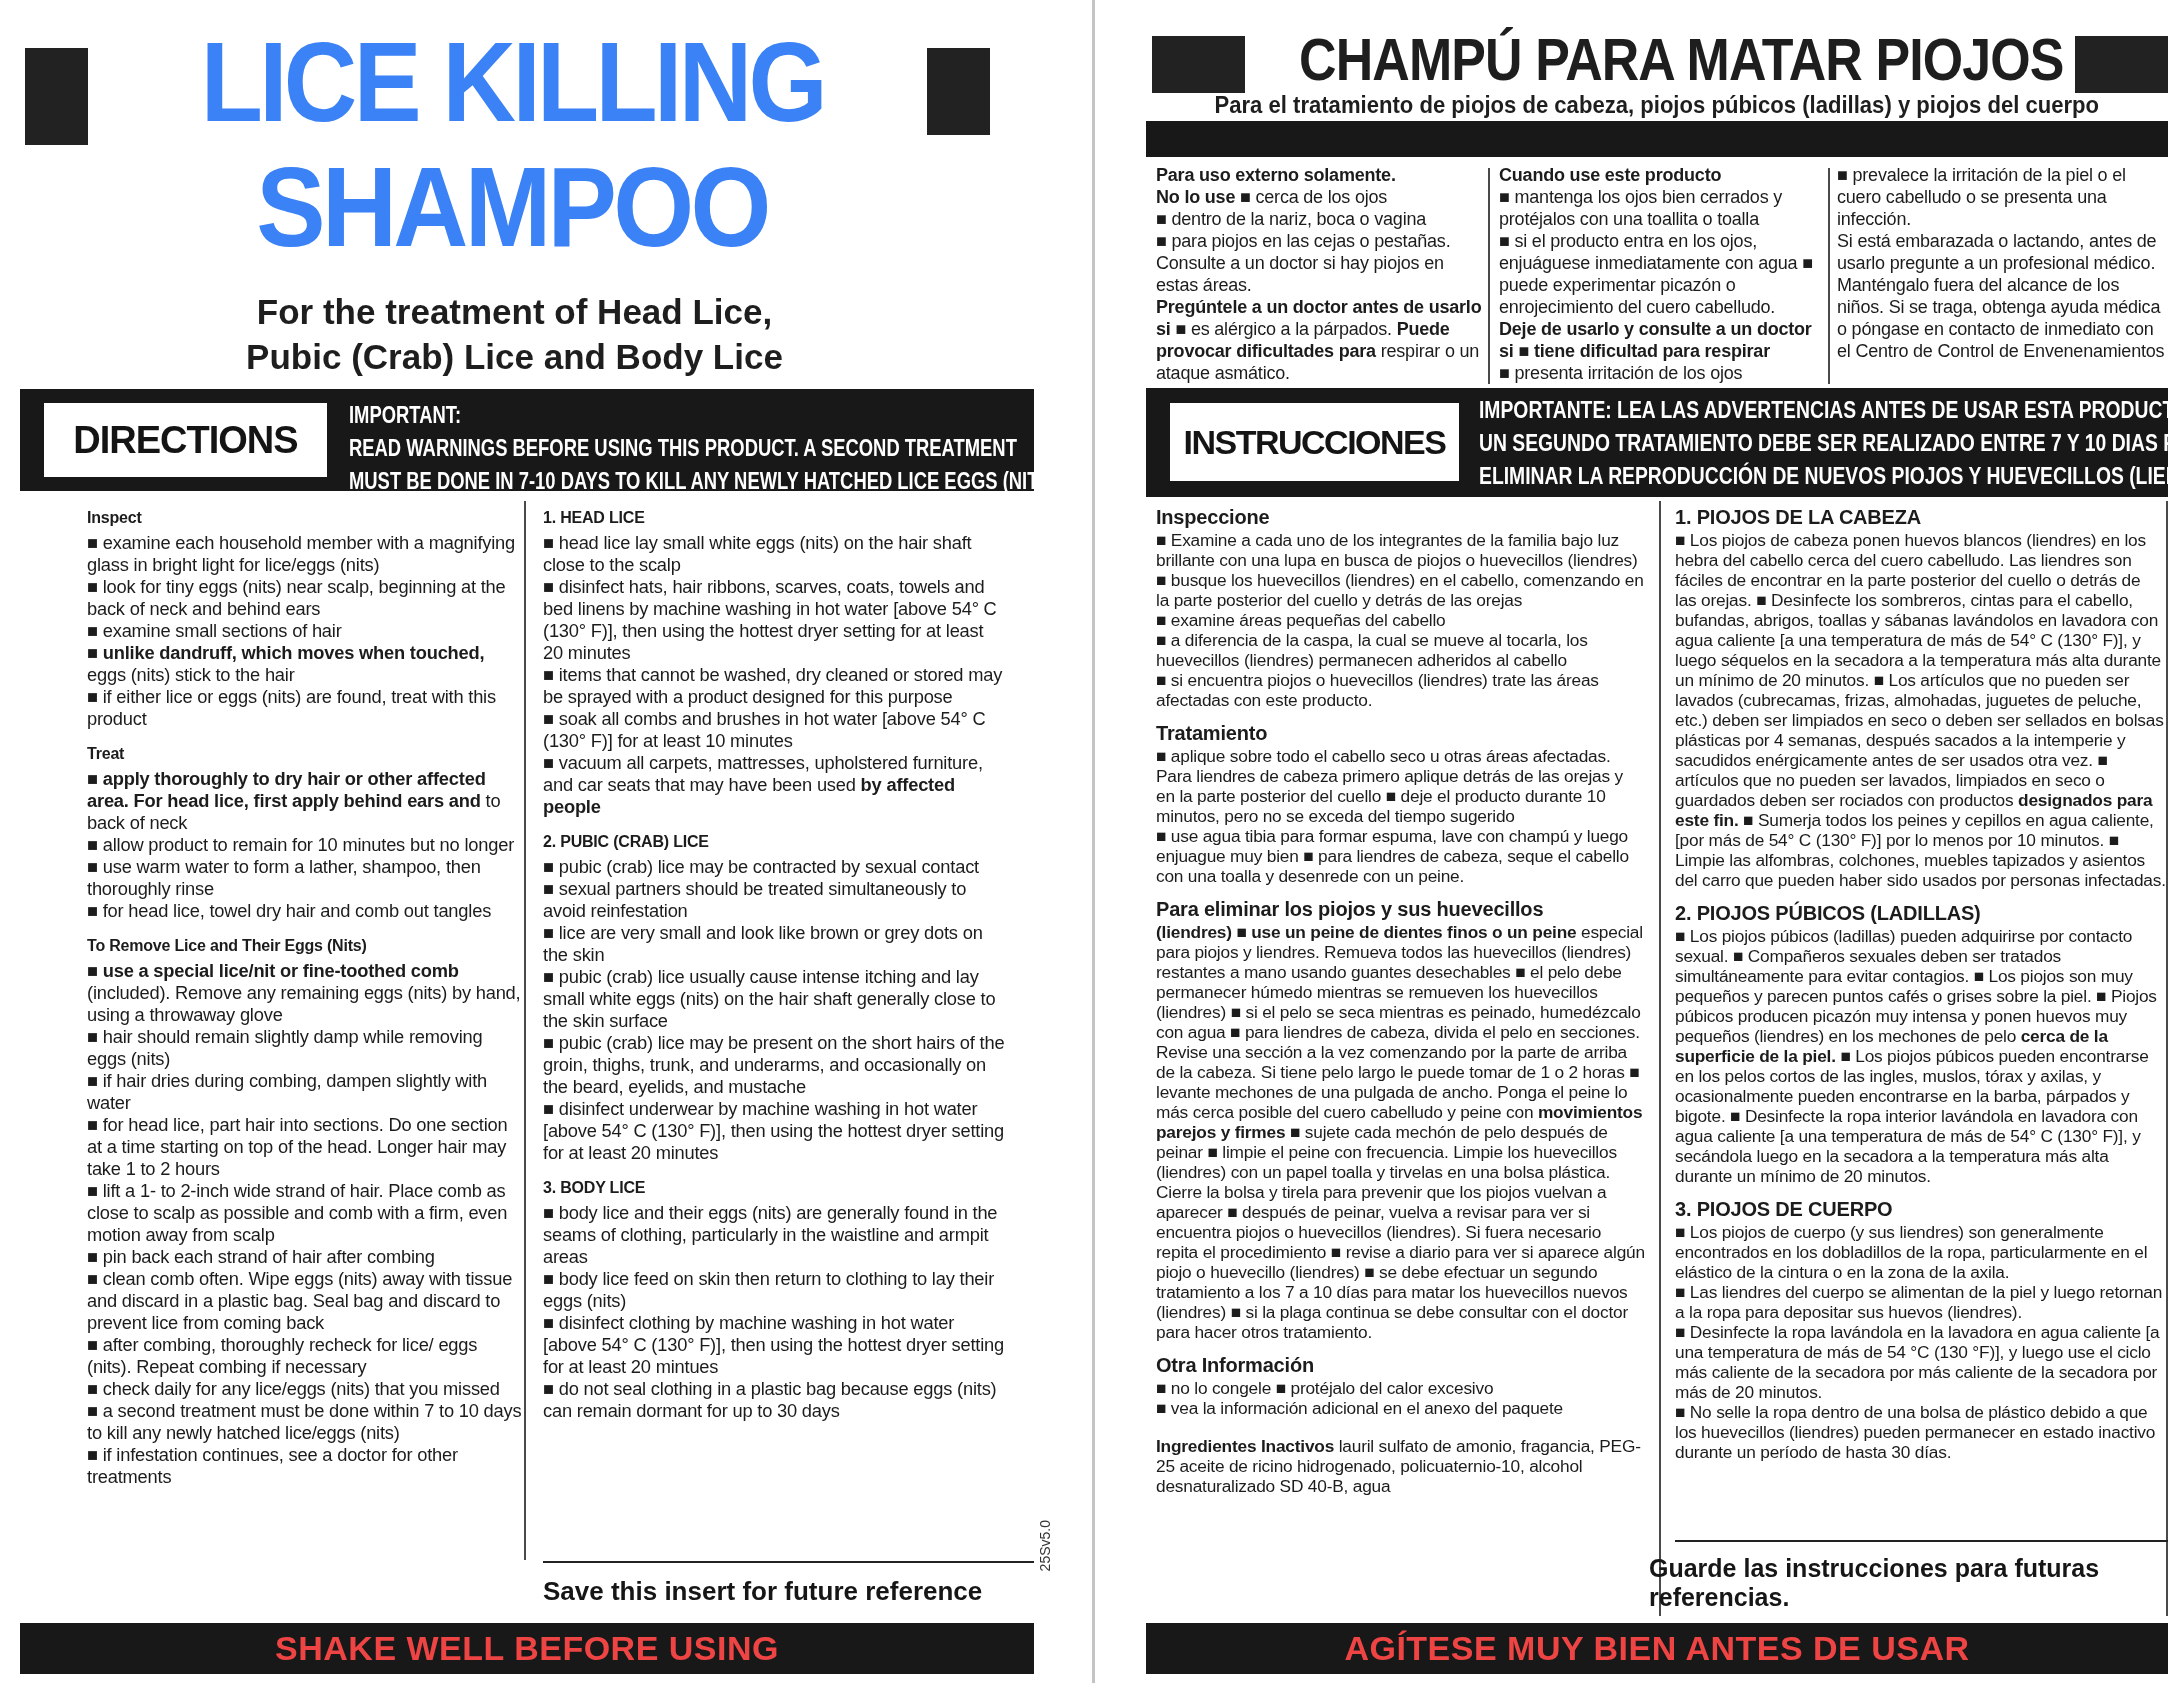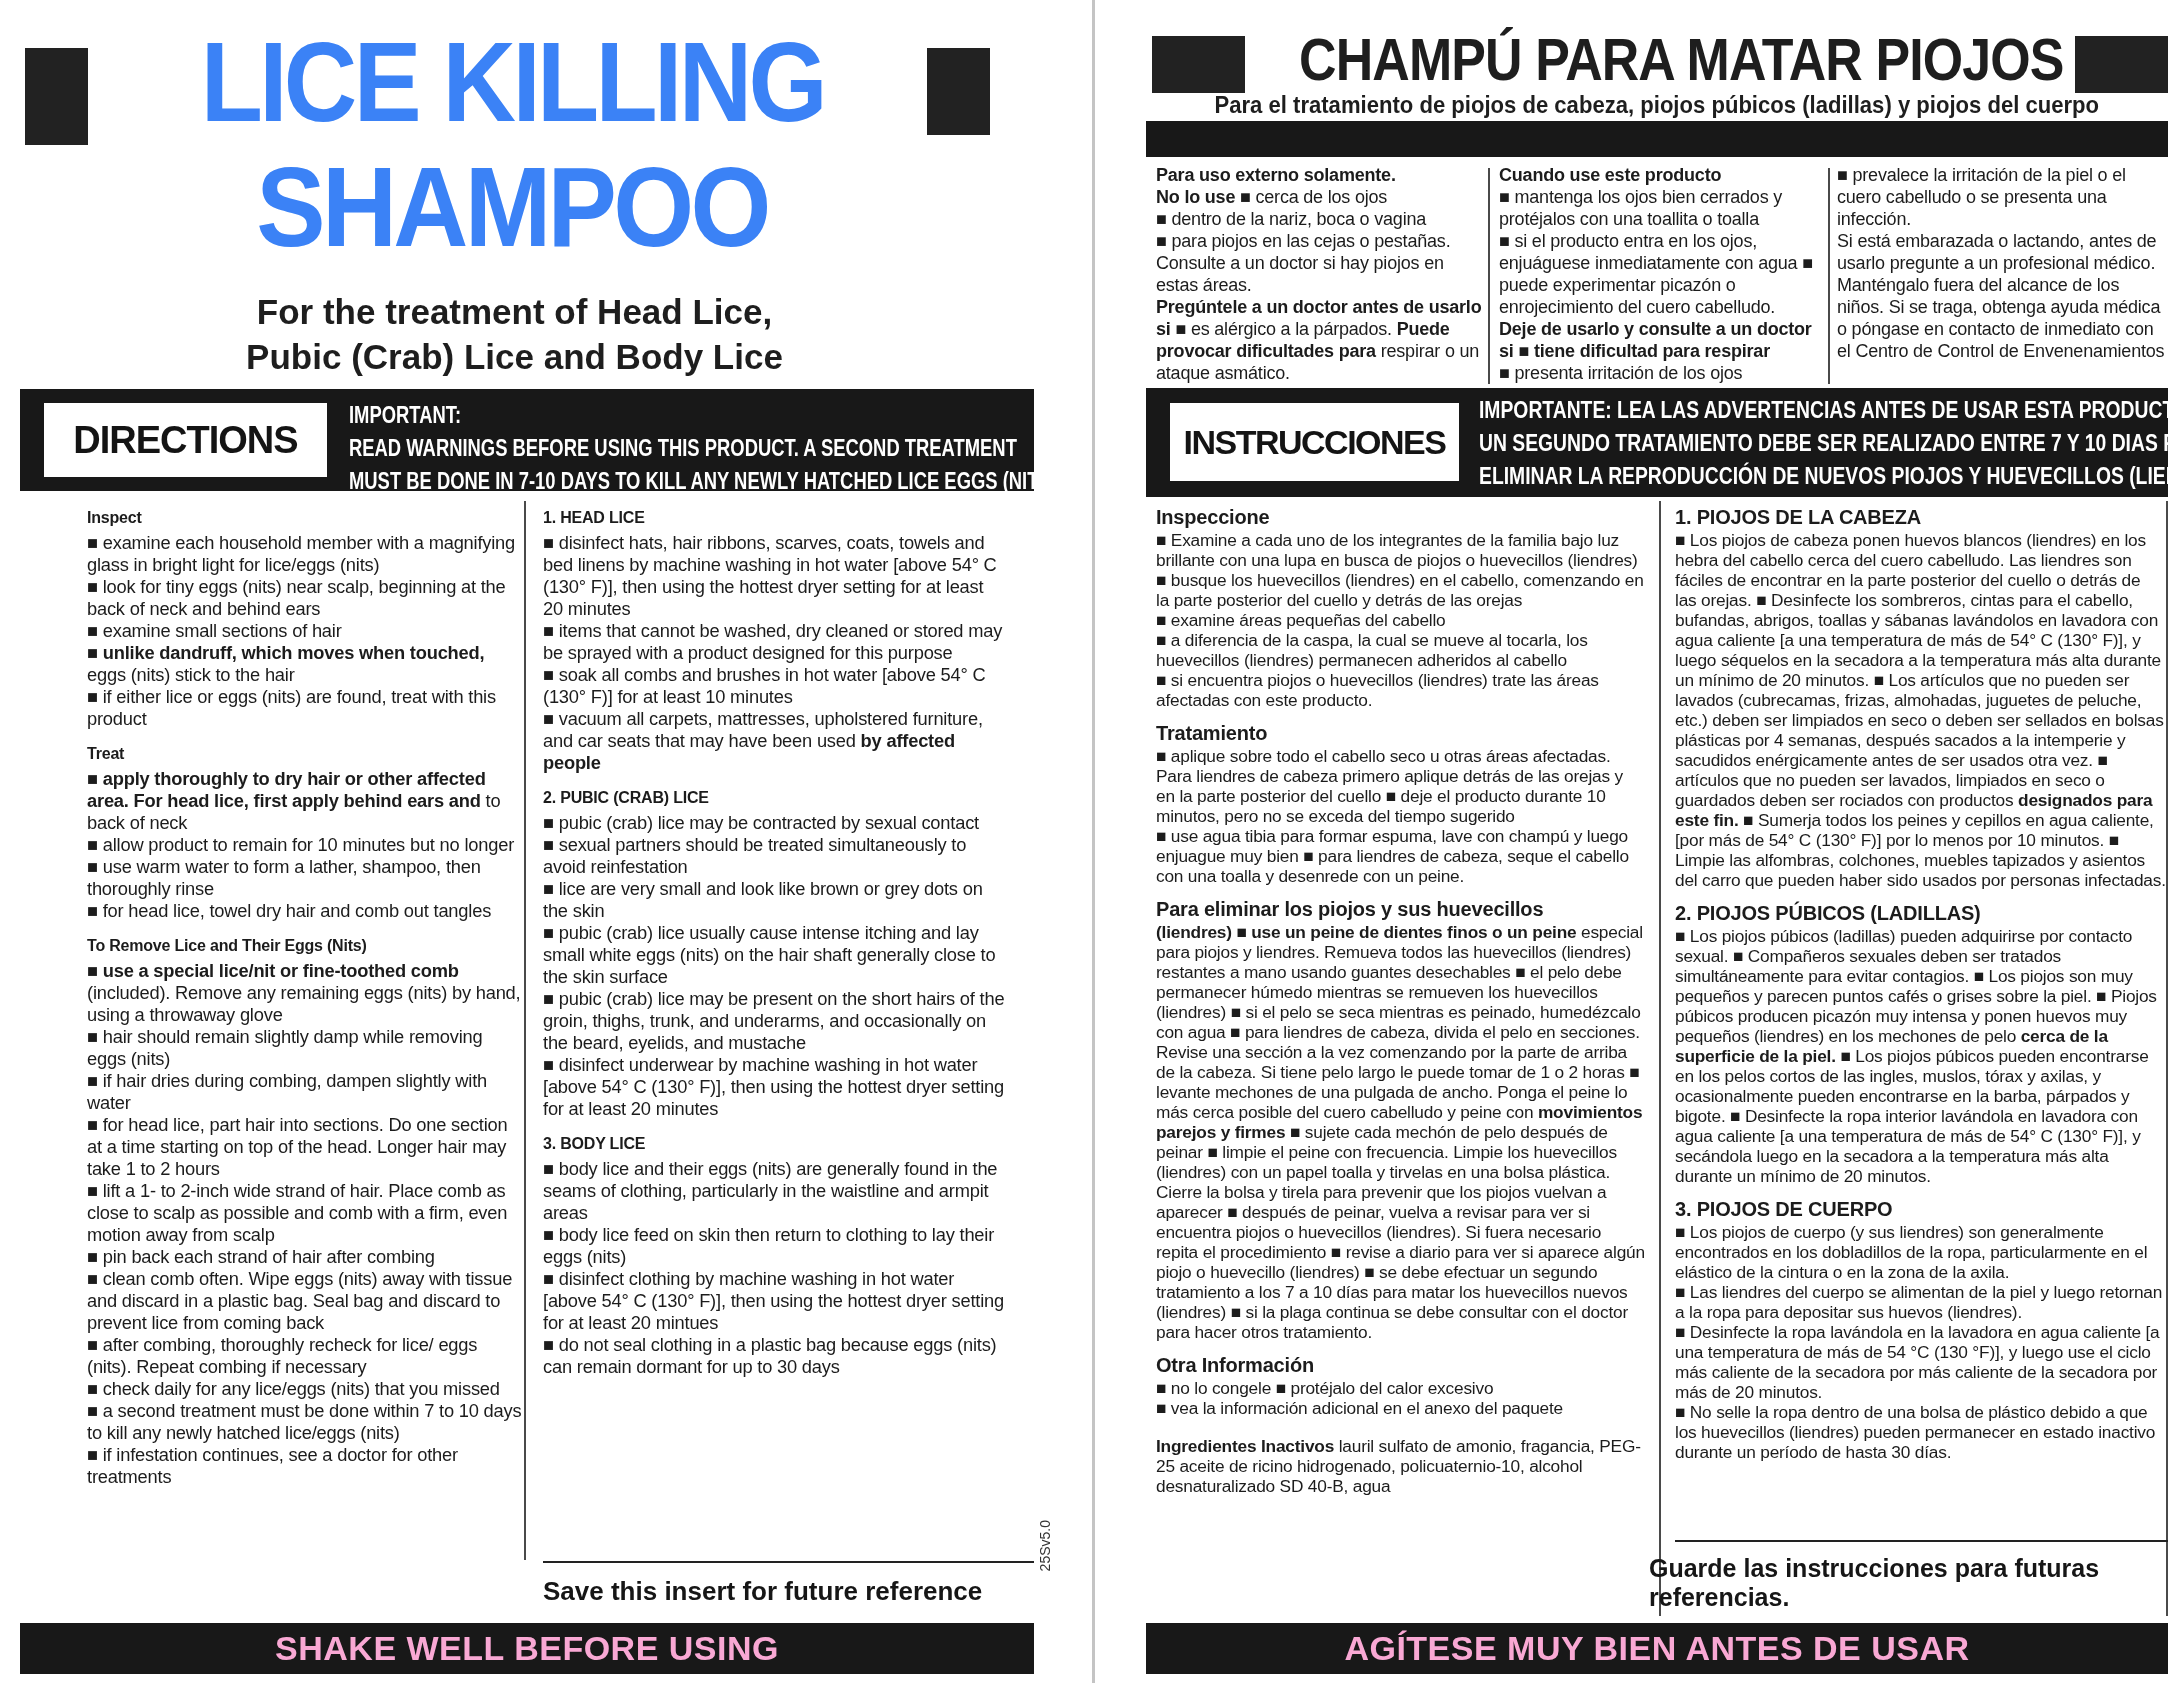--- a/index.html
+++ b/index.html
@@ -35,21 +35,21 @@
   .lp-col{font-size:18.3px;line-height:22px;letter-spacing:-0.2px;}
   .rp-col{font-size:17.3px;line-height:20px;letter-spacing:-0.2px;}
   .warn-col{font-size:18px;line-height:22px;letter-spacing:-0.2px;}
   .section{margin:0 0 13px 0;}
   .lp-col .h{font-weight:bold;font-size:16px;margin:0 0 3px 0;}
   .rp-col .h{font-weight:bold;font-size:20px;margin:0 0 3px 0;}
   .item{margin:0;}
   .vline{background:#4a4a4a;}
   .hline{background:#222;}
   .footer-bar{display:flex;align-items:center;justify-content:center;}
-  .footer-text{color:#f9a8d4;font-weight:bold;font-size:34px;letter-spacing:0.5px;}
+  .footer-text{color:#ef4444;font-weight:bold;font-size:34px;letter-spacing:0.5px;}
   .note{font-weight:bold;font-size:26px;color:#161616;}
   .side-code{font-size:14px;color:#333;writing-mode:vertical-rl;transform:rotate(180deg);}
   .fold{background:#c4c4c4;}
 </style>
 </head>
 <body>
 
 <div class="abs" style="left:0;top:0;width:1089px;height:1683px;">
 
   <div class="abs sq" style="left:25px;top:48px;width:63px;height:97px;"></div>
@@ -104,20 +104,21 @@
         <p class="item"><span>■ after combing, thoroughly recheck for lice/ eggs (nits).  Repeat combing if necessary</span></p>
         <p class="item"><span>■ check daily for any lice/eggs (nits) that you missed</span></p>
         <p class="item"><span>■ a second treatment must be done within 7 to 10 days to kill any newly hatched lice/eggs (nits)</span></p>
         <p class="item"><span>■ if infestation continues, see a doctor for other treatments</span></p>
       </div>
     </div>
   <div class="abs vline" style="left:524px;top:501px;width:2px;height:1059px;"></div>
   <div class="abs lp-col" style="left:543px;top:507px;width:465px;">
       <div class="section">
         <div class="h">1.  HEAD LICE</div>
+        <p class="item"><span>■ head lice lay small white eggs (nits) on the hair shaft close to the scalp</span></p>
         <p class="item"><span>■ disinfect hats, hair ribbons, scarves, coats, towels and bed linens by machine washing in hot water [above 54° C (130° F)], then using the hottest dryer setting for at least 20 minutes</span></p>
         <p class="item"><span>■ items that cannot be washed, dry cleaned or stored may be sprayed with a product designed for this purpose</span></p>
         <p class="item"><span>■ soak all combs and brushes in hot water [above 54° C (130° F)] for at least 10 minutes</span></p>
         <p class="item"><span>■ vacuum all carpets, mattresses, upholstered furniture, and car seats that may have been used </span><span class="b">by affected people</span></p>
       </div>
       <div class="section">
         <div class="h">2.  PUBIC (CRAB) LICE</div>
         <p class="item"><span>■ pubic (crab) lice may be contracted by sexual contact</span></p>
         <p class="item"><span>■ sexual partners should be treated simultaneously to avoid reinfestation</span></p>
         <p class="item"><span>■ lice are very small and look like brown or grey dots on the skin</span></p>

